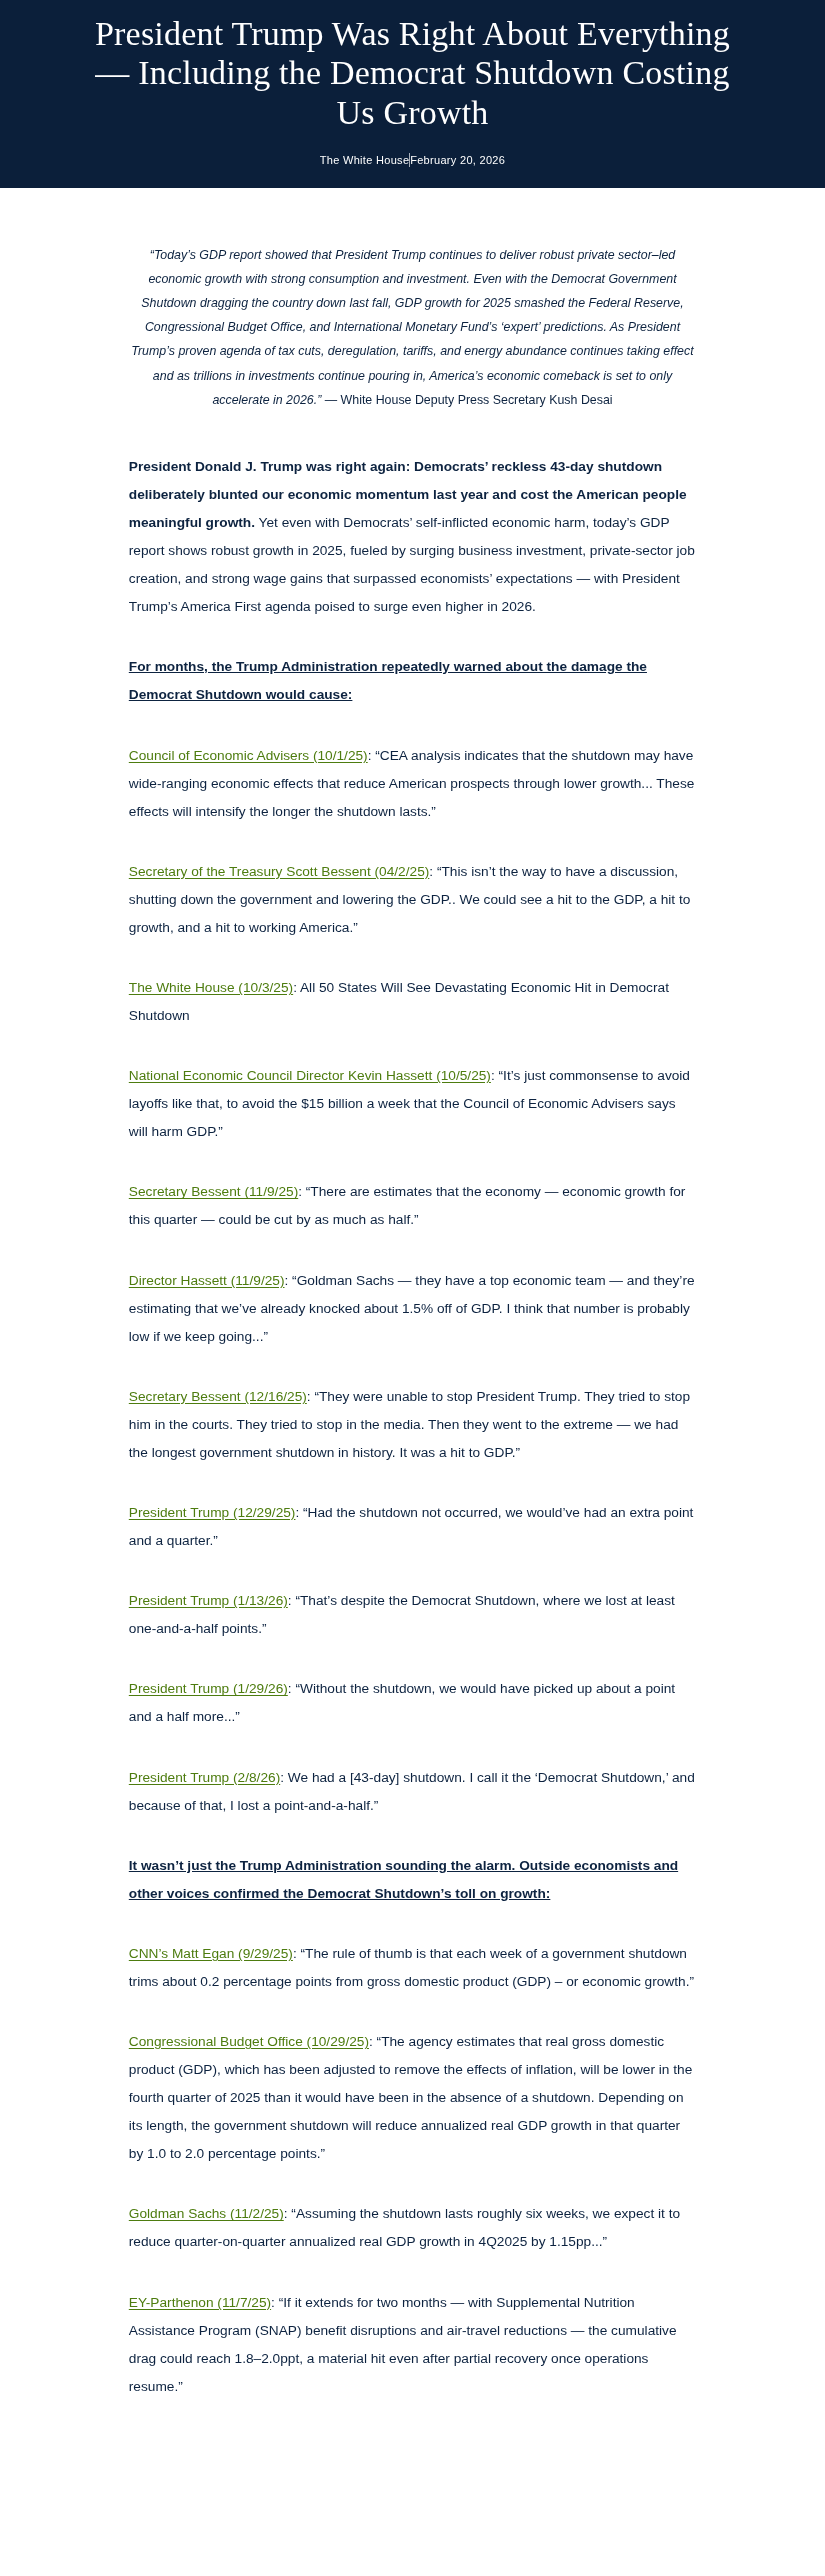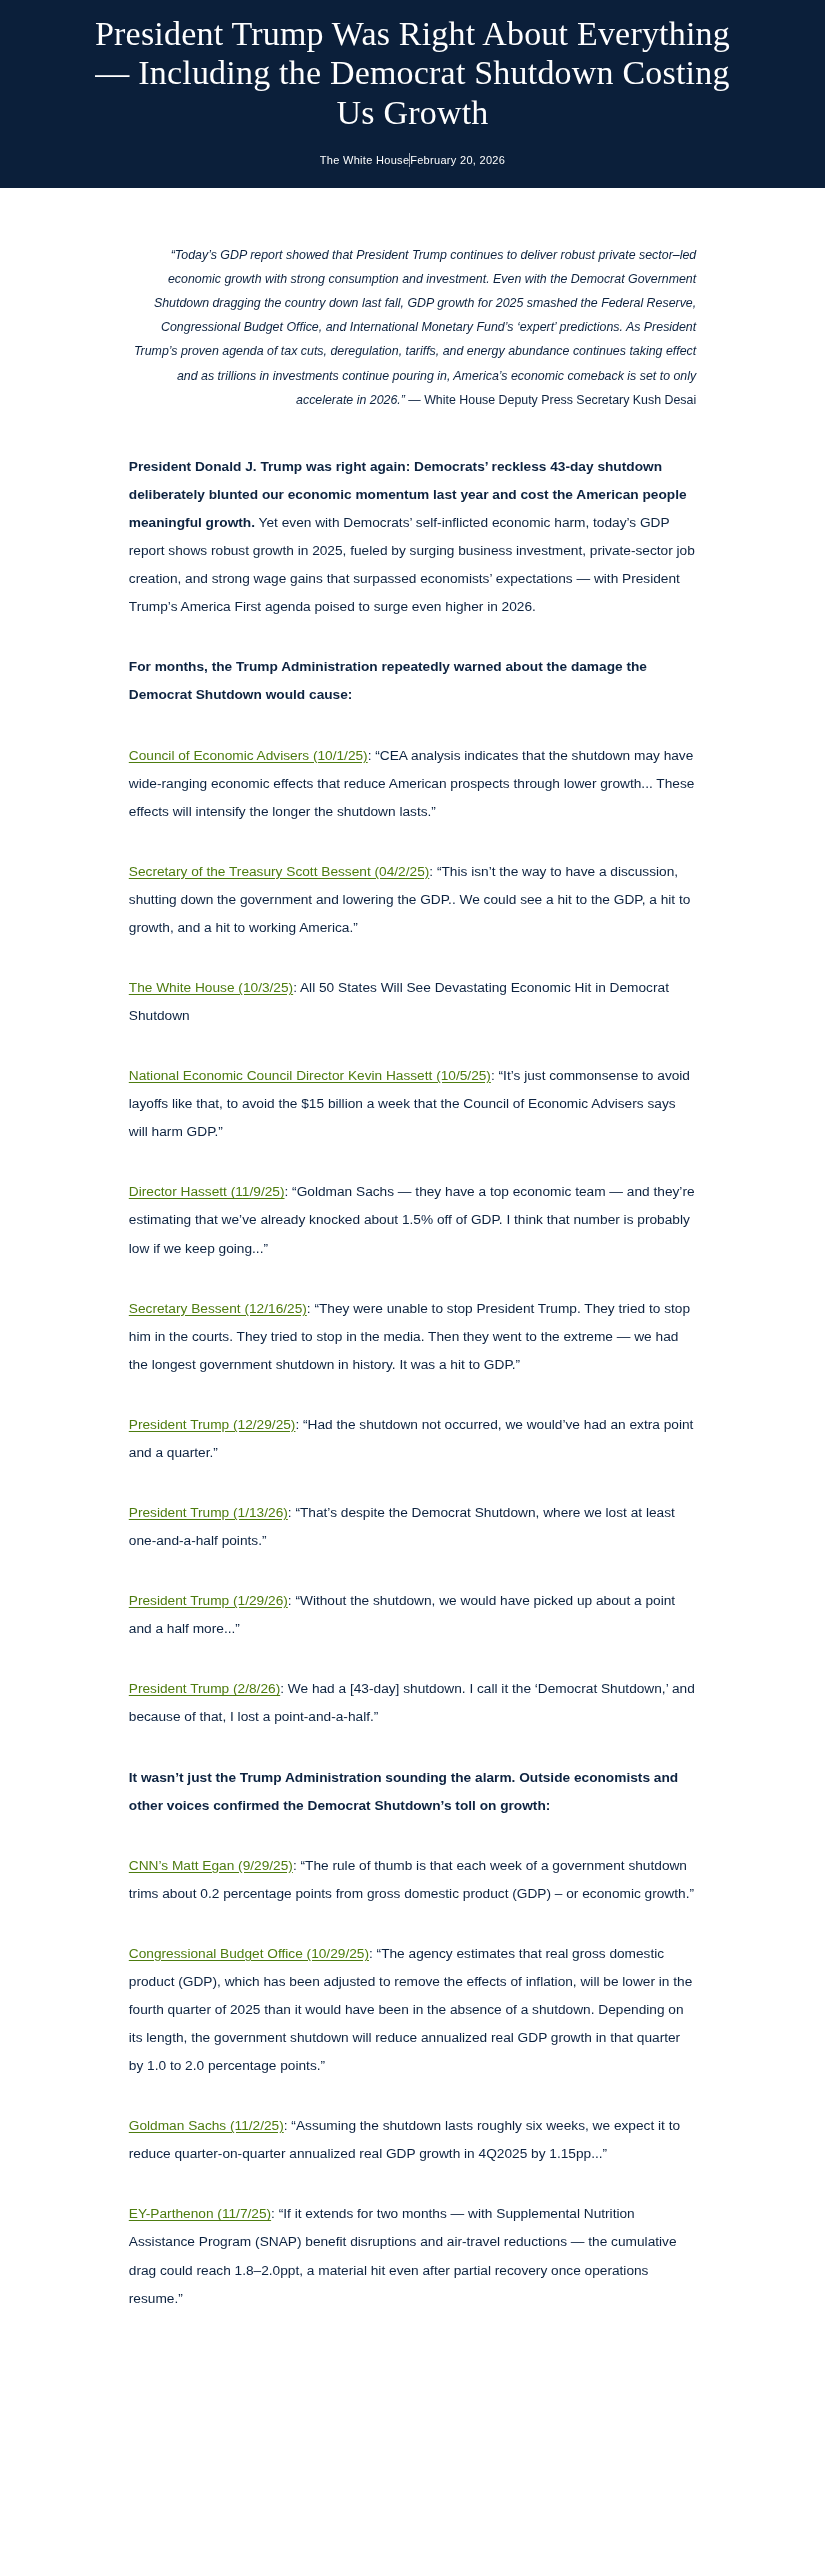--- a/index.html
+++ b/index.html
@@ -40,32 +40,32 @@
     background: rgba(255,255,255,0.65);
   }
   .article-body {
     max-width: 585px;
     margin: 0 auto;
     padding: 55px 8.8px 23px;
   }
   .pull-quote {
     font-size: 12.4px;
     line-height: 1.95;
-    text-align: right;
+    text-align: center;
     margin: 0 0 41px;
   }
   .quote-text { font-style: italic; }
   .quote-attribution { font-style: normal; }
   p.para {
     font-size: 13.7px;
     line-height: 2.05;
     margin: 0 0 32px;
   }
   p.para:last-child { margin-bottom: 0; }
-  p.para.bold { font-weight: 700; }
+  p.para.bold { font-weight: 700; text-decoration: underline; }
   .entry-link {
     color: #4d7c0f;
     text-decoration: underline;
     text-underline-offset: 1.8px;
   }
   strong { font-weight: 700; }
 </style>
 </head>
 <body>
 
@@ -87,20 +87,21 @@
   <p class="para bold">For months, the Trump Administration repeatedly warned about the damage the Democrat Shutdown would cause:</p>
 
   <p class="para"><a href="#" class="entry-link">Council of Economic Advisers (10/1/25)</a><span>: “CEA analysis indicates that the shutdown may have wide-ranging economic effects that reduce American prospects through lower growth... These effects will intensify the longer the shutdown lasts.”</span></p>
 
   <p class="para"><a href="#" class="entry-link">Secretary of the Treasury Scott Bessent (04/2/25)</a><span>: “This isn’t the way to have a discussion, shutting down the government and lowering the GDP.. We could see a hit to the GDP, a hit to growth, and a hit to working America.”</span></p>
 
   <p class="para"><a href="#" class="entry-link">The White House (10/3/25)</a><span>: All 50 States Will See Devastating Economic Hit in Democrat Shutdown</span></p>
 
   <p class="para"><a href="#" class="entry-link">National Economic Council Director Kevin Hassett (10/5/25)</a><span>: “It’s just commonsense to avoid layoffs like that, to avoid the $15 billion a week that the Council of Economic Advisers says will harm GDP.”</span></p>
 
+  <p class="para"><a href="#" class="entry-link">Secretary Bessent (11/9/25)</a><span>: “There are estimates that the economy — economic growth for this quarter — could be cut by as much as half.”</span></p>
 
   <p class="para"><a href="#" class="entry-link">Director Hassett (11/9/25)</a><span>: “Goldman Sachs — they have a top economic team — and they’re estimating that we’ve already knocked about 1.5% off of GDP. I think that number is probably low if we keep going...”</span></p>
 
   <p class="para"><a href="#" class="entry-link">Secretary Bessent (12/16/25)</a><span>: “They were unable to stop President Trump. They tried to stop him in the courts. They tried to stop in the media. Then they went to the extreme — we had the longest government shutdown in history. It was a hit to GDP.”</span></p>
 
   <p class="para"><a href="#" class="entry-link">President Trump (12/29/25)</a><span>: “Had the shutdown not occurred, we would’ve had an extra point and a quarter.”</span></p>
 
   <p class="para"><a href="#" class="entry-link">President Trump (1/13/26)</a><span>: “That’s despite the Democrat Shutdown, where we lost at least one-and-a-half points.”</span></p>
 
   <p class="para"><a href="#" class="entry-link">President Trump (1/29/26)</a><span>: “Without the shutdown, we would have picked up about a point and a half more...”</span></p>

